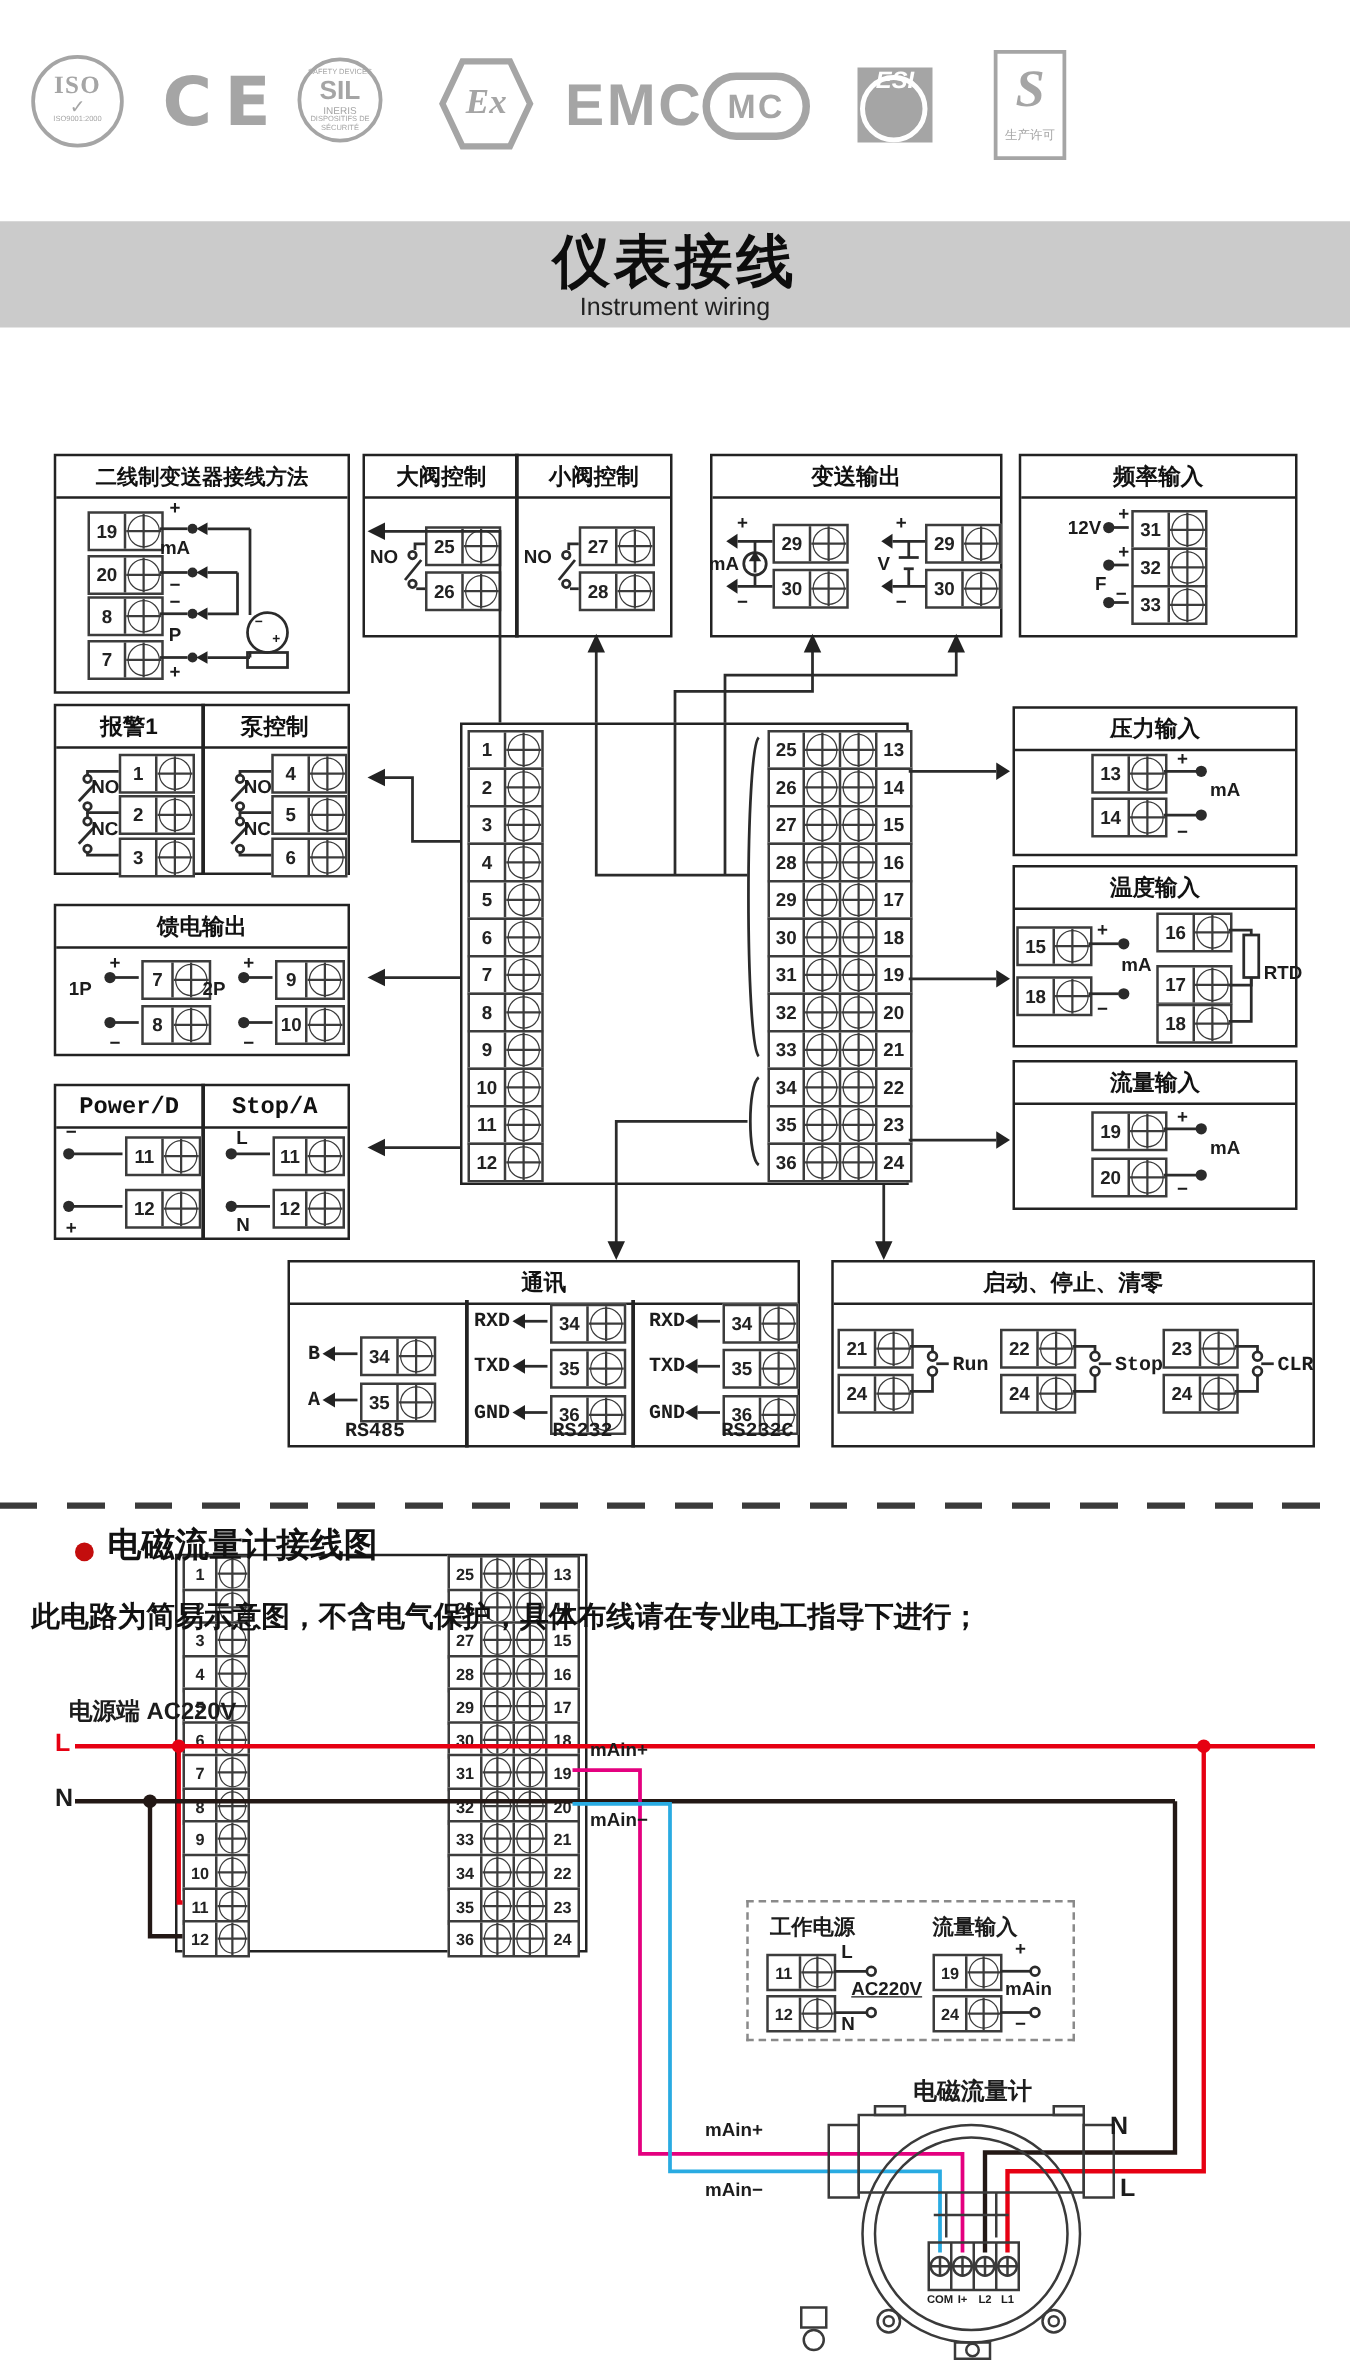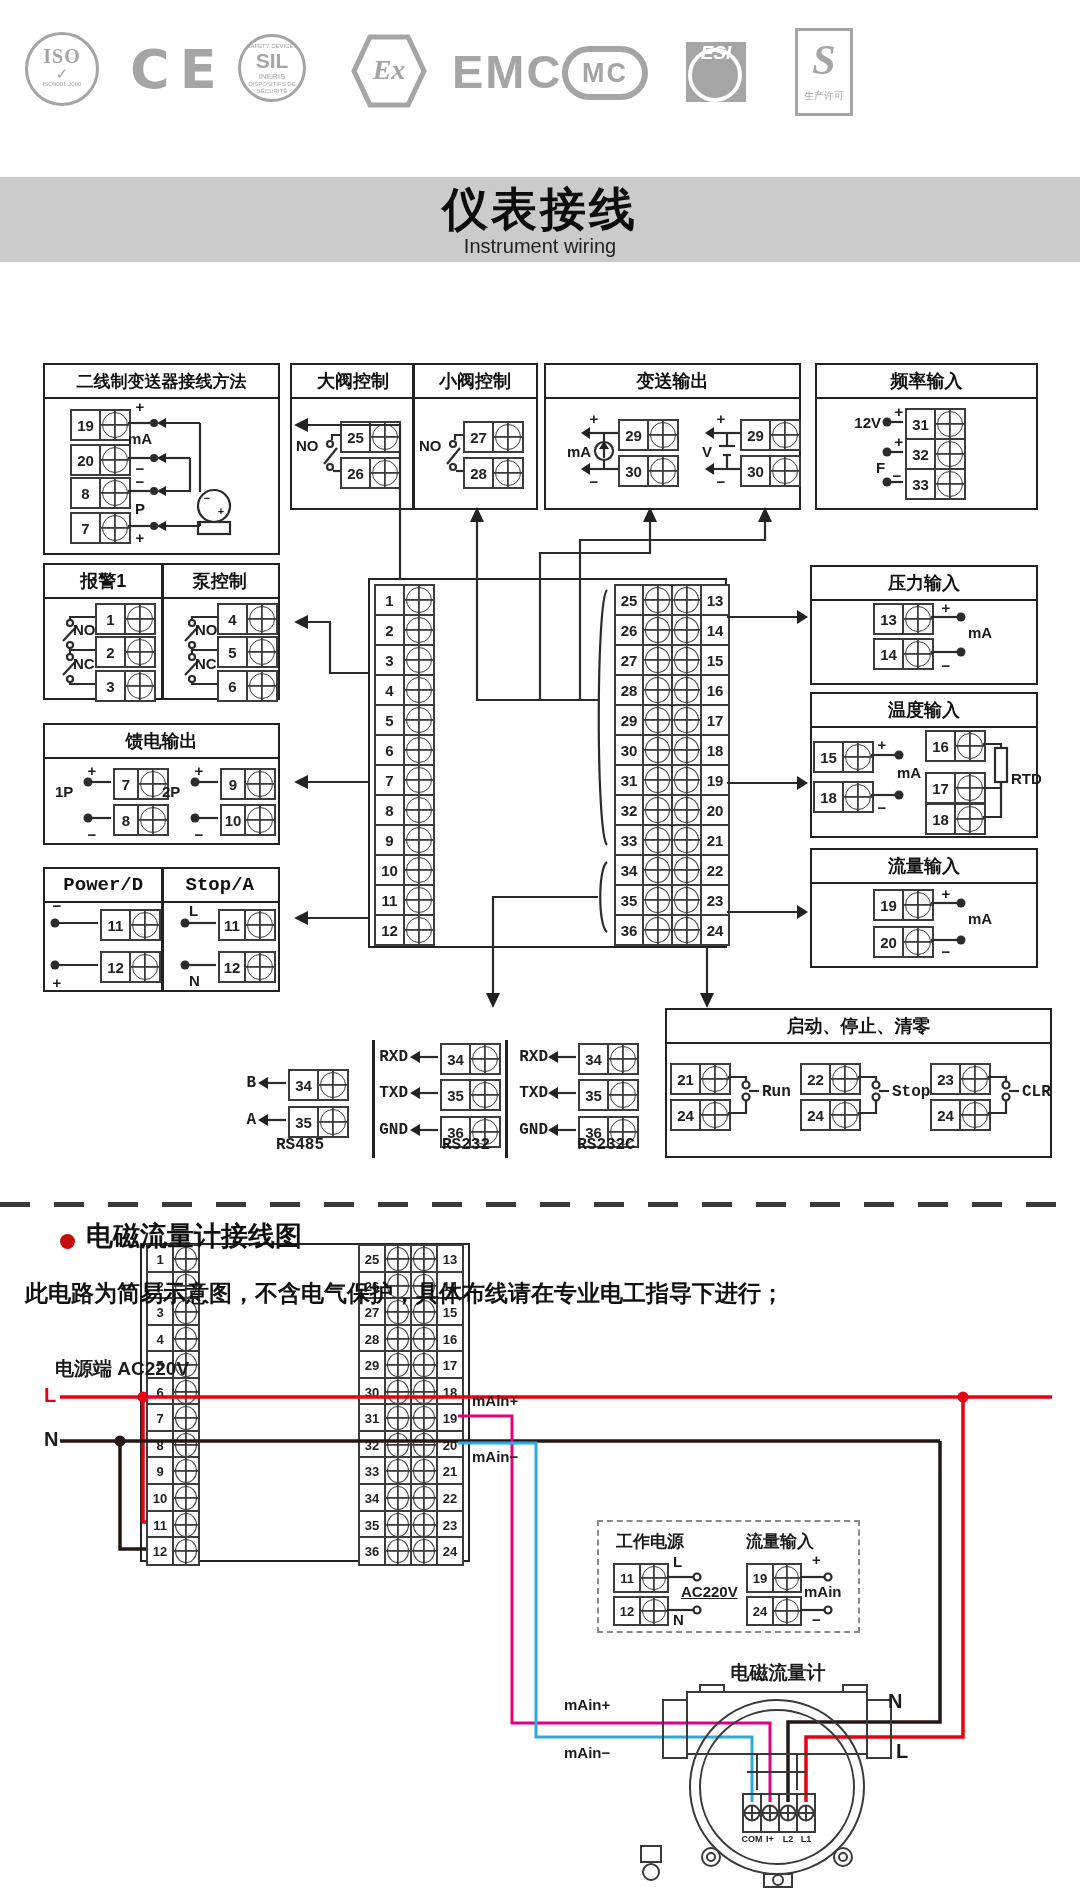--- a/index.html
+++ b/index.html
@@ -1,19 +1,19 @@
 <!DOCTYPE html>
 <html><head>
 <meta charset="utf-8">
 <style>
   html,body{margin:0;padding:0;background:#fff}
   .page{position:relative;width:1080px;height:1904px;background:#fff;overflow:hidden;
         font-family:"Liberation Sans",sans-serif;color:#1c1c1c}
   
-  .logos{position:absolute;left:0;top:4px;width:868px;height:150px}
+  .logos{position:absolute;left:0;top:16px;width:868px;height:150px}
   .lg{position:absolute;color:#a5a5a5}
   .lg-circle{border:3px solid #a5a5a5;border-radius:50%;box-sizing:border-box;text-align:center}
   .lg-iso{left:25px;top:28px;width:74px;height:74px;padding-top:10px}
   .lg-iso .big{font:bold 20px "Liberation Serif",serif;letter-spacing:1px}
   .lg-iso .chk{font-size:15px;line-height:12px}
   .lg-iso .tiny{font-size:6px;line-height:8px}
   .lg-ce{left:130px;top:34px;font:bold 54px "DejaVu Sans",sans-serif;letter-spacing:10px}
   .lg-sil{left:238px;top:30px;width:68px;height:68px;padding-top:6px}
   .lg-sil .t{font-size:6px;line-height:7px}
   .lg-sil .big{font:bold 21px "Liberation Sans",sans-serif;line-height:22px}
@@ -114,21 +114,21 @@
   <div class="bx" style="left:43px;top:363px;width:237px;height:192px">
     <div class="bh h17" style="font-size:17px">二线制变送器接线方法</div>
   </div>
   <div class="bx" style="left:290px;top:363px;width:248px;height:147px">
     <div class="bh split">
         <span>大阀控制</span>
         <span>小阀控制</span>
       </div>
   </div>
   <div class="vdiv" style="left:412px;top:363px;height:147px"></div>
-  <div class="bx" style="left:544px;top:363px;width:257px;height:147px">
+  <div class="bx" style="left:568px;top:363px;width:234px;height:147px">
     <div class="bh">变送输出</div>
   </div>
   <div class="bx" style="left:815px;top:363px;width:223px;height:147px">
     <div class="bh">频率输入</div>
   </div>
   <div class="bx" style="left:43px;top:563px;width:237px;height:137px">
     <div class="bh split">
         <span>报警1</span>
         <span>泵控制</span>
       </div>
@@ -145,20 +145,23 @@
   </div>
   <div class="vdiv" style="left:161px;top:867px;height:125px"></div>
   <div class="bx" style="left:810px;top:565px;width:228px;height:120px">
     <div class="bh">压力输入</div>
   </div>
   <div class="bx" style="left:810px;top:692px;width:228px;height:146px">
     <div class="bh">温度输入</div>
   </div>
   <div class="bx" style="left:810px;top:848px;width:228px;height:120px">
     <div class="bh">流量输入</div>
+  </div>
+  <div class="bx" style="left:230px;top:1008px;width:410px;height:150px">
+    <div class="bh">通讯</div>
   </div>
   <div class="vdiv" style="left:372px;top:1040px;height:118px"></div>
   <div class="vdiv" style="left:505px;top:1040px;height:118px"></div>
   <div class="bx" style="left:665px;top:1008px;width:387px;height:150px">
     <div class="bh">启动、停止、清零</div>
   </div>
 
   <div class="strip" style="left:368px;top:578px;width:359px;height:370px"></div>
   <div class="strip" style="left:140px;top:1243px;width:330px;height:319px"></div>
 

